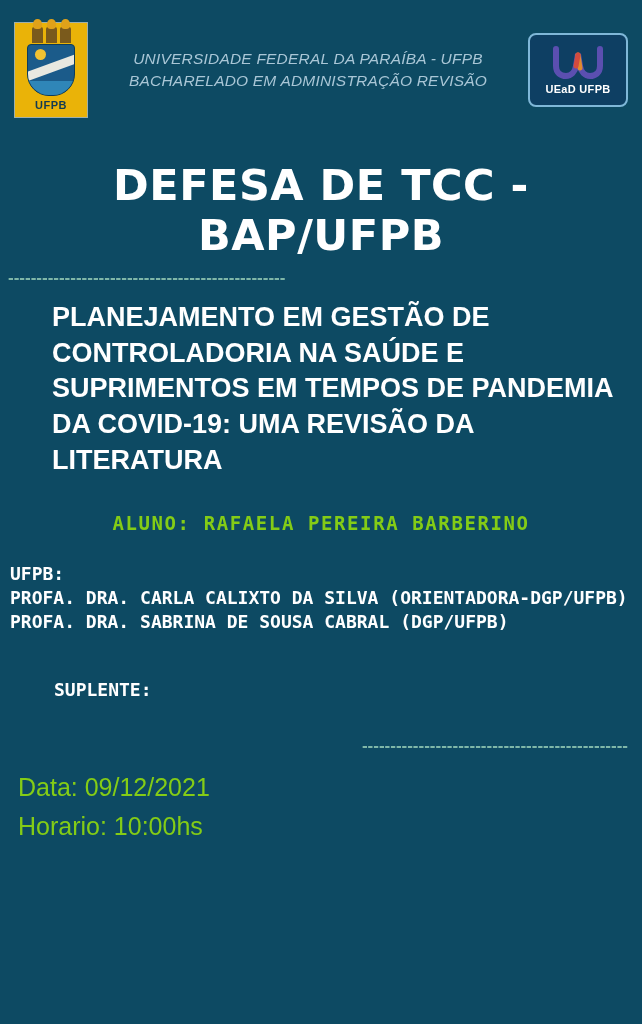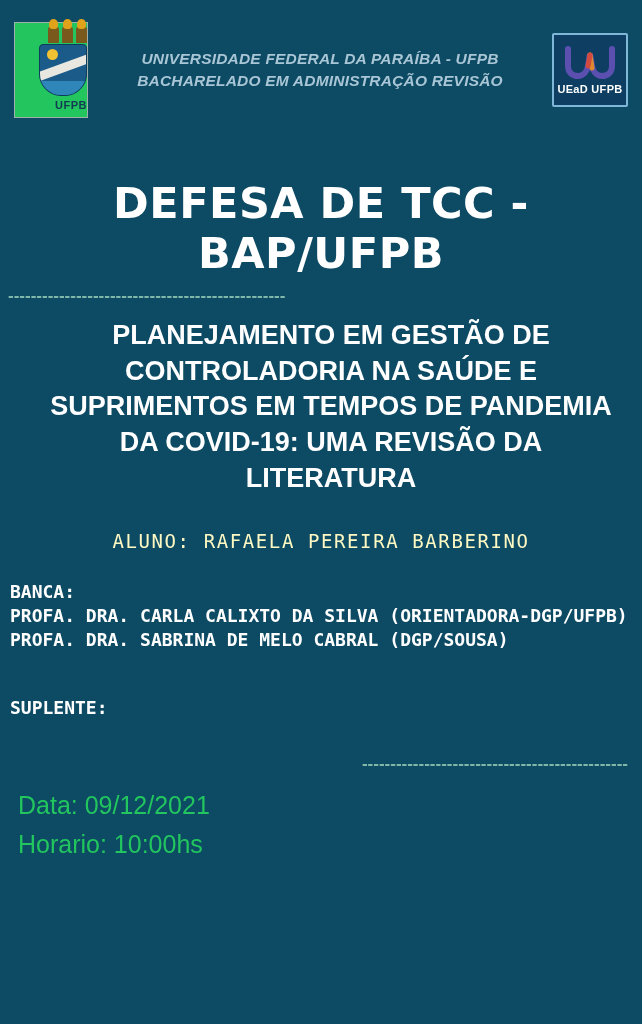--- a/index.html
+++ b/index.html
@@ -25,26 +25,26 @@
   
   .header {
     display: flex;
     align-items: center;
     padding: 22px 14px 0 14px;
     box-sizing: border-box;
   }
   .logo-ufpb {
     width: 74px;
     height: 96px;
-    background: #22c55e;
+    background: #eab308;
     border: 1px solid #9fb0ab;
     flex: 0 0 auto;
     display: flex;
     flex-direction: column;
-    align-items: flex-end;
+    align-items: center;
     justify-content: flex-start;
     padding-top: 4px;
     box-sizing: border-box;
     position: relative;
   }
   .logo-ufpb .torches {
     display: flex;
     gap: 3px;
     margin-bottom: 1px;
   }
@@ -108,34 +108,34 @@
     margin-top: 3px;
   }
 
   .header-titles {
     flex: 1 1 auto;
     text-align: center;
     padding: 0 6px;
   }
   .header-titles div {
     color: #a9c6d6;
-    font-weight: bold;
+    font-weight: normal;
     font-style: italic;
     font-size: 15.5px;
     line-height: 1.42;
     letter-spacing: 0.2px;
     white-space: nowrap;
   }
 
   .logo-uead {
-    width: 76px;
+    width: 100px;
     height: 74px;
     background: #0e3f63;
     border: 2px solid #7fb7d8;
-    border-radius: 2px;
+    border-radius: 8px;
     flex: 0 0 auto;
     display: flex;
     flex-direction: column;
     align-items: center;
     justify-content: center;
     box-sizing: border-box;
   }
   .uead-mark {
     width: 54px;
     height: 34px;
@@ -151,82 +151,83 @@
   }
 
   
   .main-title {
     text-align: center;
     color: #ffffff;
     font-family: "DejaVu Sans", sans-serif;
     font-weight: bold;
     font-size: 43px;
     letter-spacing: 0.5px;
-    margin-top: 60px;
+    margin-top: 42px;
   }
 
   .divider-top {
     color: #7fb7a8;
     text-align: left;
     font-size: 17px;
     font-weight: bold;
     letter-spacing: 0px;
     margin: 8px 0 6px 8px;
     white-space: nowrap;
     overflow: hidden;
     font-family: "Liberation Sans", sans-serif;
   }
 
   .subject {
     color: #ffffff;
-    text-align: center;
+    text-align: left;
     font-weight: bold;
     font-size: 27px;
     line-height: 1.32;
     padding: 6px 16px 0 36px;
     box-sizing: border-box;
     font-family: "Liberation Sans", sans-serif;
+    margin-left: 16px;
   }
 
   .student {
-    color: #fef9c3;
+    color: #84cc16;
     text-align: center;
     font-family: "DejaVu Sans Mono", monospace;
-    font-weight: normal;
+    font-weight: bold;
     font-size: 19px;
     letter-spacing: 1.6px;
     margin-top: 34px;
   }
 
   .block {
     color: #ffffff;
     font-family: "DejaVu Sans Mono", monospace;
     font-weight: bold;
     font-size: 18px;
     line-height: 1.33;
     padding-left: 10px;
     padding-right: 8px;
     box-sizing: border-box;
   }
   .banca-block { margin-top: 28px; }
-  .suplente-block { margin-top: 44px; }
+  .suplente-block { margin-top: 44px; margin-left: 44px; }
 
   .divider-bottom {
     color: #7fb7a8;
     text-align: right;
     font-size: 17px;
     font-weight: bold;
     margin: 34px 14px 0 0;
     white-space: nowrap;
     overflow: hidden;
     font-family: "Liberation Sans", sans-serif;
   }
 
   .info {
-    color: #22c55e;
+    color: #84cc16;
     font-size: 25px;
     line-height: 1.55;
     padding-left: 18px;
     margin-top: 12px;
     font-family: "Liberation Sans", sans-serif;
   }
   .info div { white-space: nowrap; }
 </style>
 </head>
 <body>
@@ -269,23 +270,23 @@
 
   <div class="main-title">DEFESA DE TCC - BAP/UFPB</div>
 
   <div class="divider-top">-------------------------------------------------</div>
 
   <div class="subject">PLANEJAMENTO EM GESTÃO DE CONTROLADORIA NA SAÚDE E SUPRIMENTOS EM TEMPOS DE PANDEMIA DA COVID-19: UMA REVISÃO DA LITERATURA</div>
 
   <div class="student">ALUNO: RAFAELA PEREIRA BARBERINO</div>
 
   <div class="block banca-block">
-    <div>BANCA:</div>
+    <div>UFPB:</div>
     <div>PROFA. DRA. CARLA CALIXTO DA SILVA (ORIENTADORA-DGP/UFPB)</div>
-    <div>PROFA. DRA. SABRINA DE MELO CABRAL (DGP/SOUSA)</div>
+    <div>PROFA. DRA. SABRINA DE SOUSA CABRAL (DGP/UFPB)</div>
   </div>
 
   <div class="block suplente-block">
     <div>SUPLENTE:</div>
   </div>
 
   <div class="divider-bottom">-----------------------------------------------</div>
 
   <div class="info">
     <div>Data: 09/12/2021</div>

